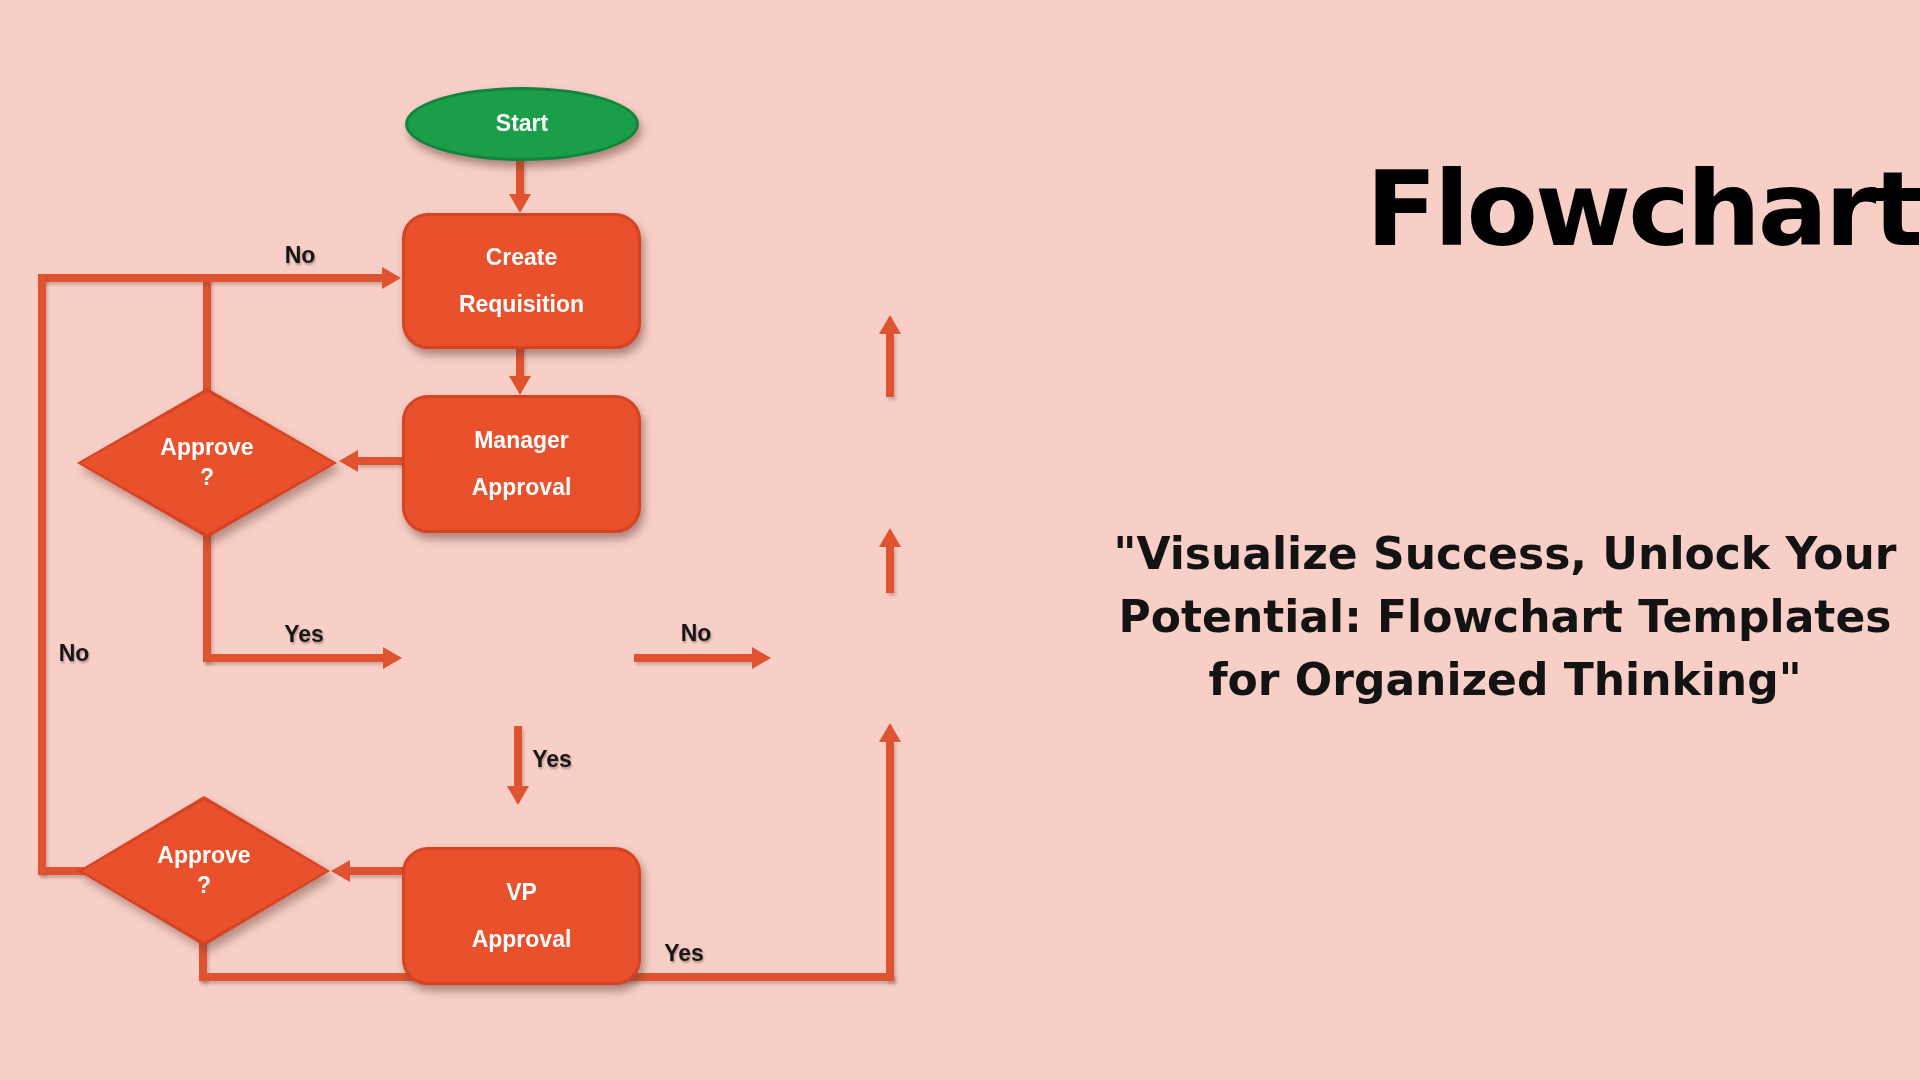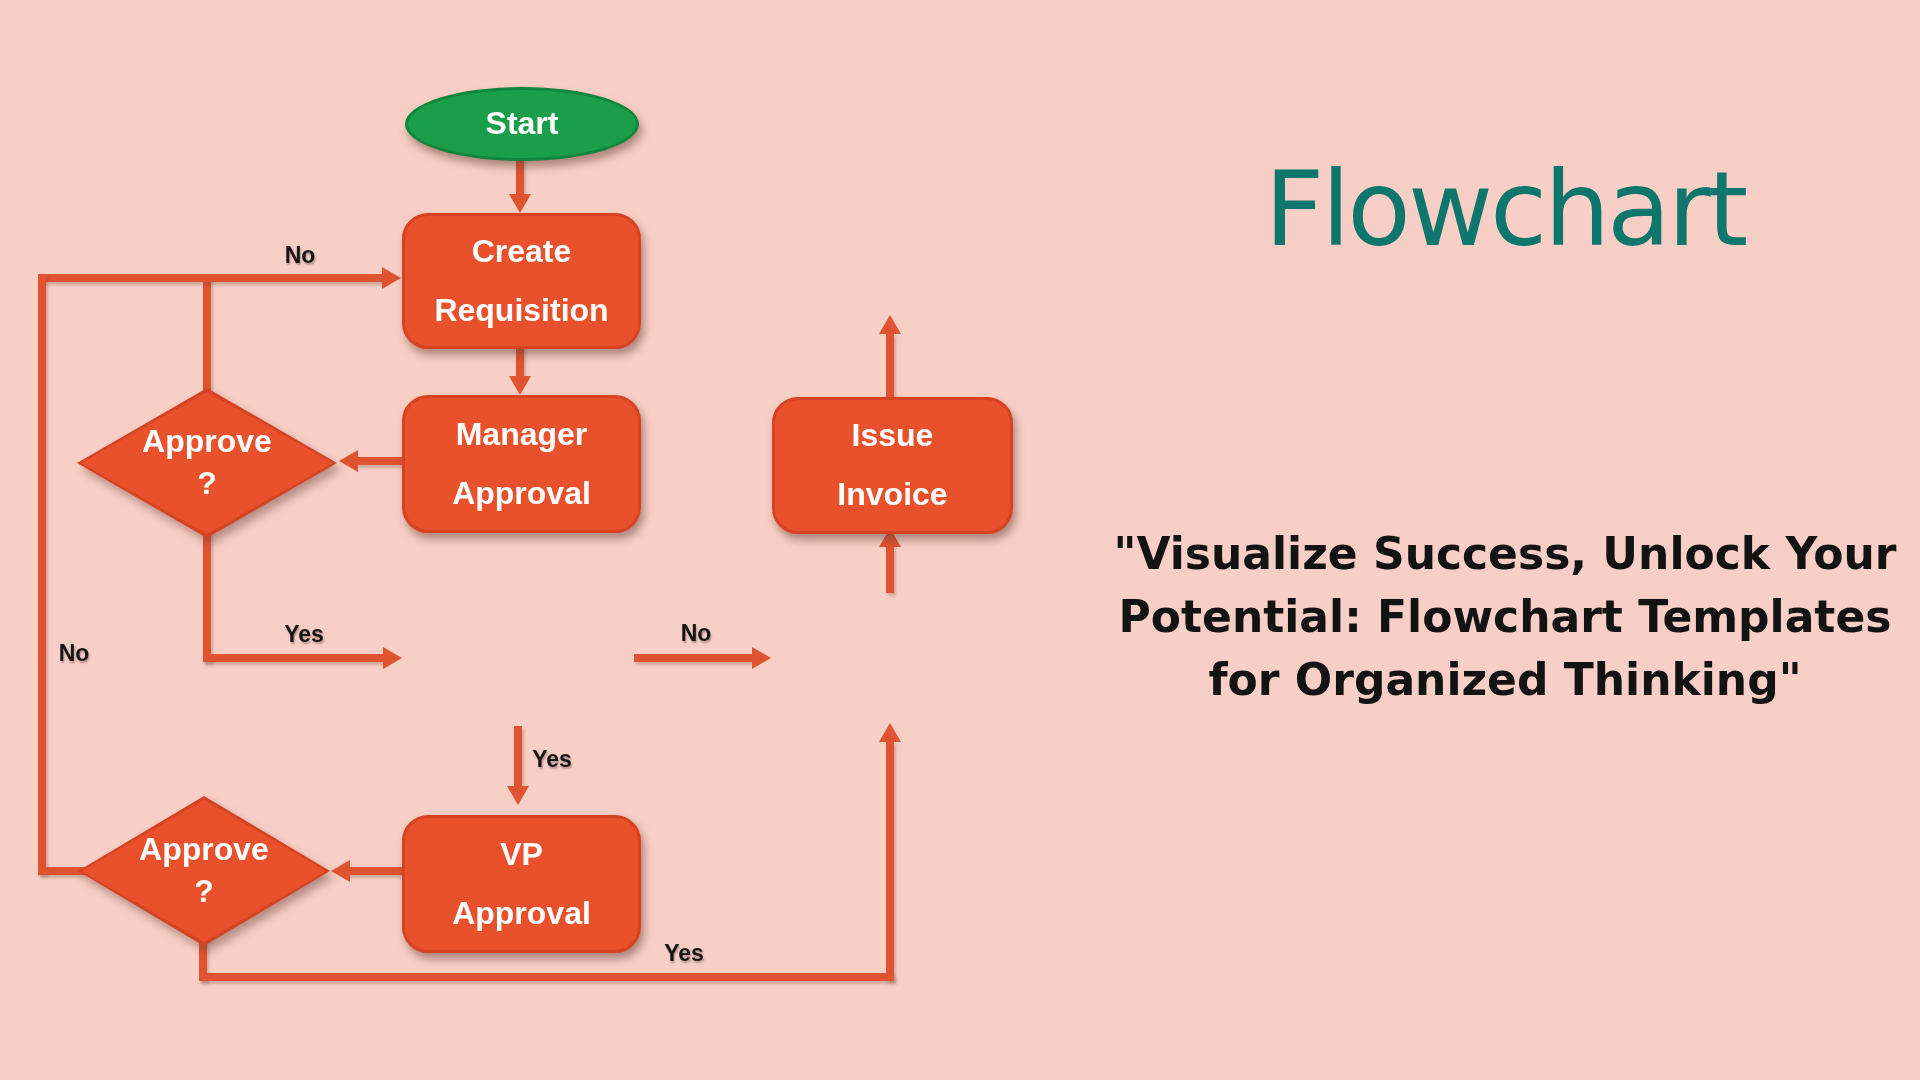--- a/index.html
+++ b/index.html
@@ -16,43 +16,43 @@
   .arr.l{border-top:11px solid transparent;border-bottom:11px solid transparent;
          border-right:19px solid var(--connector,#e05330);}
   .arr.d{border-left:11px solid transparent;border-right:11px solid transparent;
          border-top:19px solid var(--connector,#e05330);}
   .arr.u{border-left:11px solid transparent;border-right:11px solid transparent;
          border-bottom:19px solid var(--connector,#e05330);}
 
   
   .node{position:absolute;display:flex;flex-direction:column;align-items:center;
         justify-content:center;text-align:center;color:var(--node-text,#fff);
-        font-weight:600;font-size:32px;line-height:1.3;}
+        font-weight:600;font-size:23px;line-height:1.3;}
   .nl{display:block;}
   .box{background:var(--shape-orange,#e8512c);
        border:3px solid var(--shape-orange-border,#d64323);
        border-radius:26px;box-shadow:3px 6px 8px rgba(100,60,50,.5);gap:17px;}
   .ellipse{border-radius:50%;box-shadow:3px 6px 8px rgba(100,60,50,.5);}
   .start{background:var(--start-green,#1a9e49);border:3px solid var(--start-green-border,#12853c);}
   .finish{background:var(--finish-blue,#3b76e2);border:3px solid var(--finish-blue-border,#2d5fc0);}
   .diamond{filter:drop-shadow(4px 6px 5px rgba(100,60,50,.45));}
   .diamond .dshape{position:absolute;inset:0;background:var(--shape-orange-border,#d64323);
         clip-path:polygon(50% 0,100% 50%,50% 100%,0 50%);}
   .diamond .dshape.inner{inset:4px;background:var(--shape-orange,#e8512c);}
   .diamond .dtxt{position:relative;z-index:1;}
 
   
   .elabel{position:absolute;font-weight:700;font-size:23px;
           color:var(--label-ink,#161616);text-align:center;
           text-shadow:1px 2px 2px rgba(60,30,25,.35);}
 
   
-  .panel-title{position:absolute;left:1090px;top:148px;width:830px;text-align:center;
-          font-family:"DejaVu Sans",sans-serif;font-weight:400;font-size:104px;
-          letter-spacing:-3px;color:#0f766e;}
+  .panel-title{position:absolute;left:1090px;top:148px;width:830px;text-align:right;
+          font-family:"DejaVu Sans",sans-serif;font-weight:700;font-size:104px;
+          letter-spacing:-3px;color:#000000;}
   .quote{position:absolute;left:1100px;top:522px;width:810px;text-align:center;
           font-family:"DejaVu Sans",sans-serif;font-weight:700;font-size:44px;
           line-height:63px;color:#131313;}
   .website{position:absolute;left:1100px;top:888px;width:810px;text-align:center;
           font-family:"DejaVu Sans",sans-serif;font-weight:700;font-size:45px;color:#101010;}
 </style>
 </head>
 <body>
 
 <div class="canvas">
@@ -121,39 +121,35 @@
   <div class="node diamond" style="left:77px;top:388px;width:260px;height:150px">
     <div class="dshape"></div>
     <div class="dshape inner"></div>
     <div class="dtxt">
       <span class="nl">Approve</span>
       <span class="nl">?</span>
     </div>
   </div>
 
 
-  <div class="node box" style="left:402px;top:815px;width:233px;height:132px">
+  <div class="node box" style="left:402px;top:847px;width:233px;height:132px">
     <span class="nl">VP</span>
     <span class="nl">Approval</span>
   </div>
 
   <div class="node diamond" style="left:78px;top:796px;width:252px;height:150px">
     <div class="dshape"></div>
     <div class="dshape inner"></div>
     <div class="dtxt">
       <span class="nl">Approve</span>
       <span class="nl">?</span>
     </div>
   </div>
 
 
-  <div class="node box" style="left:772px;top:397px;width:235px;height:131px">
-    <span class="nl">Issue</span>
-    <span class="nl">Invoice</span>
-  </div>
 
 
   <div class="panel-title">Flowchart</div>
 
   <div class="quote">
     <div>"Visualize Success, Unlock Your</div>
     <div>Potential: Flowchart Templates</div>
     <div>for Organized Thinking"</div>
   </div>
 

